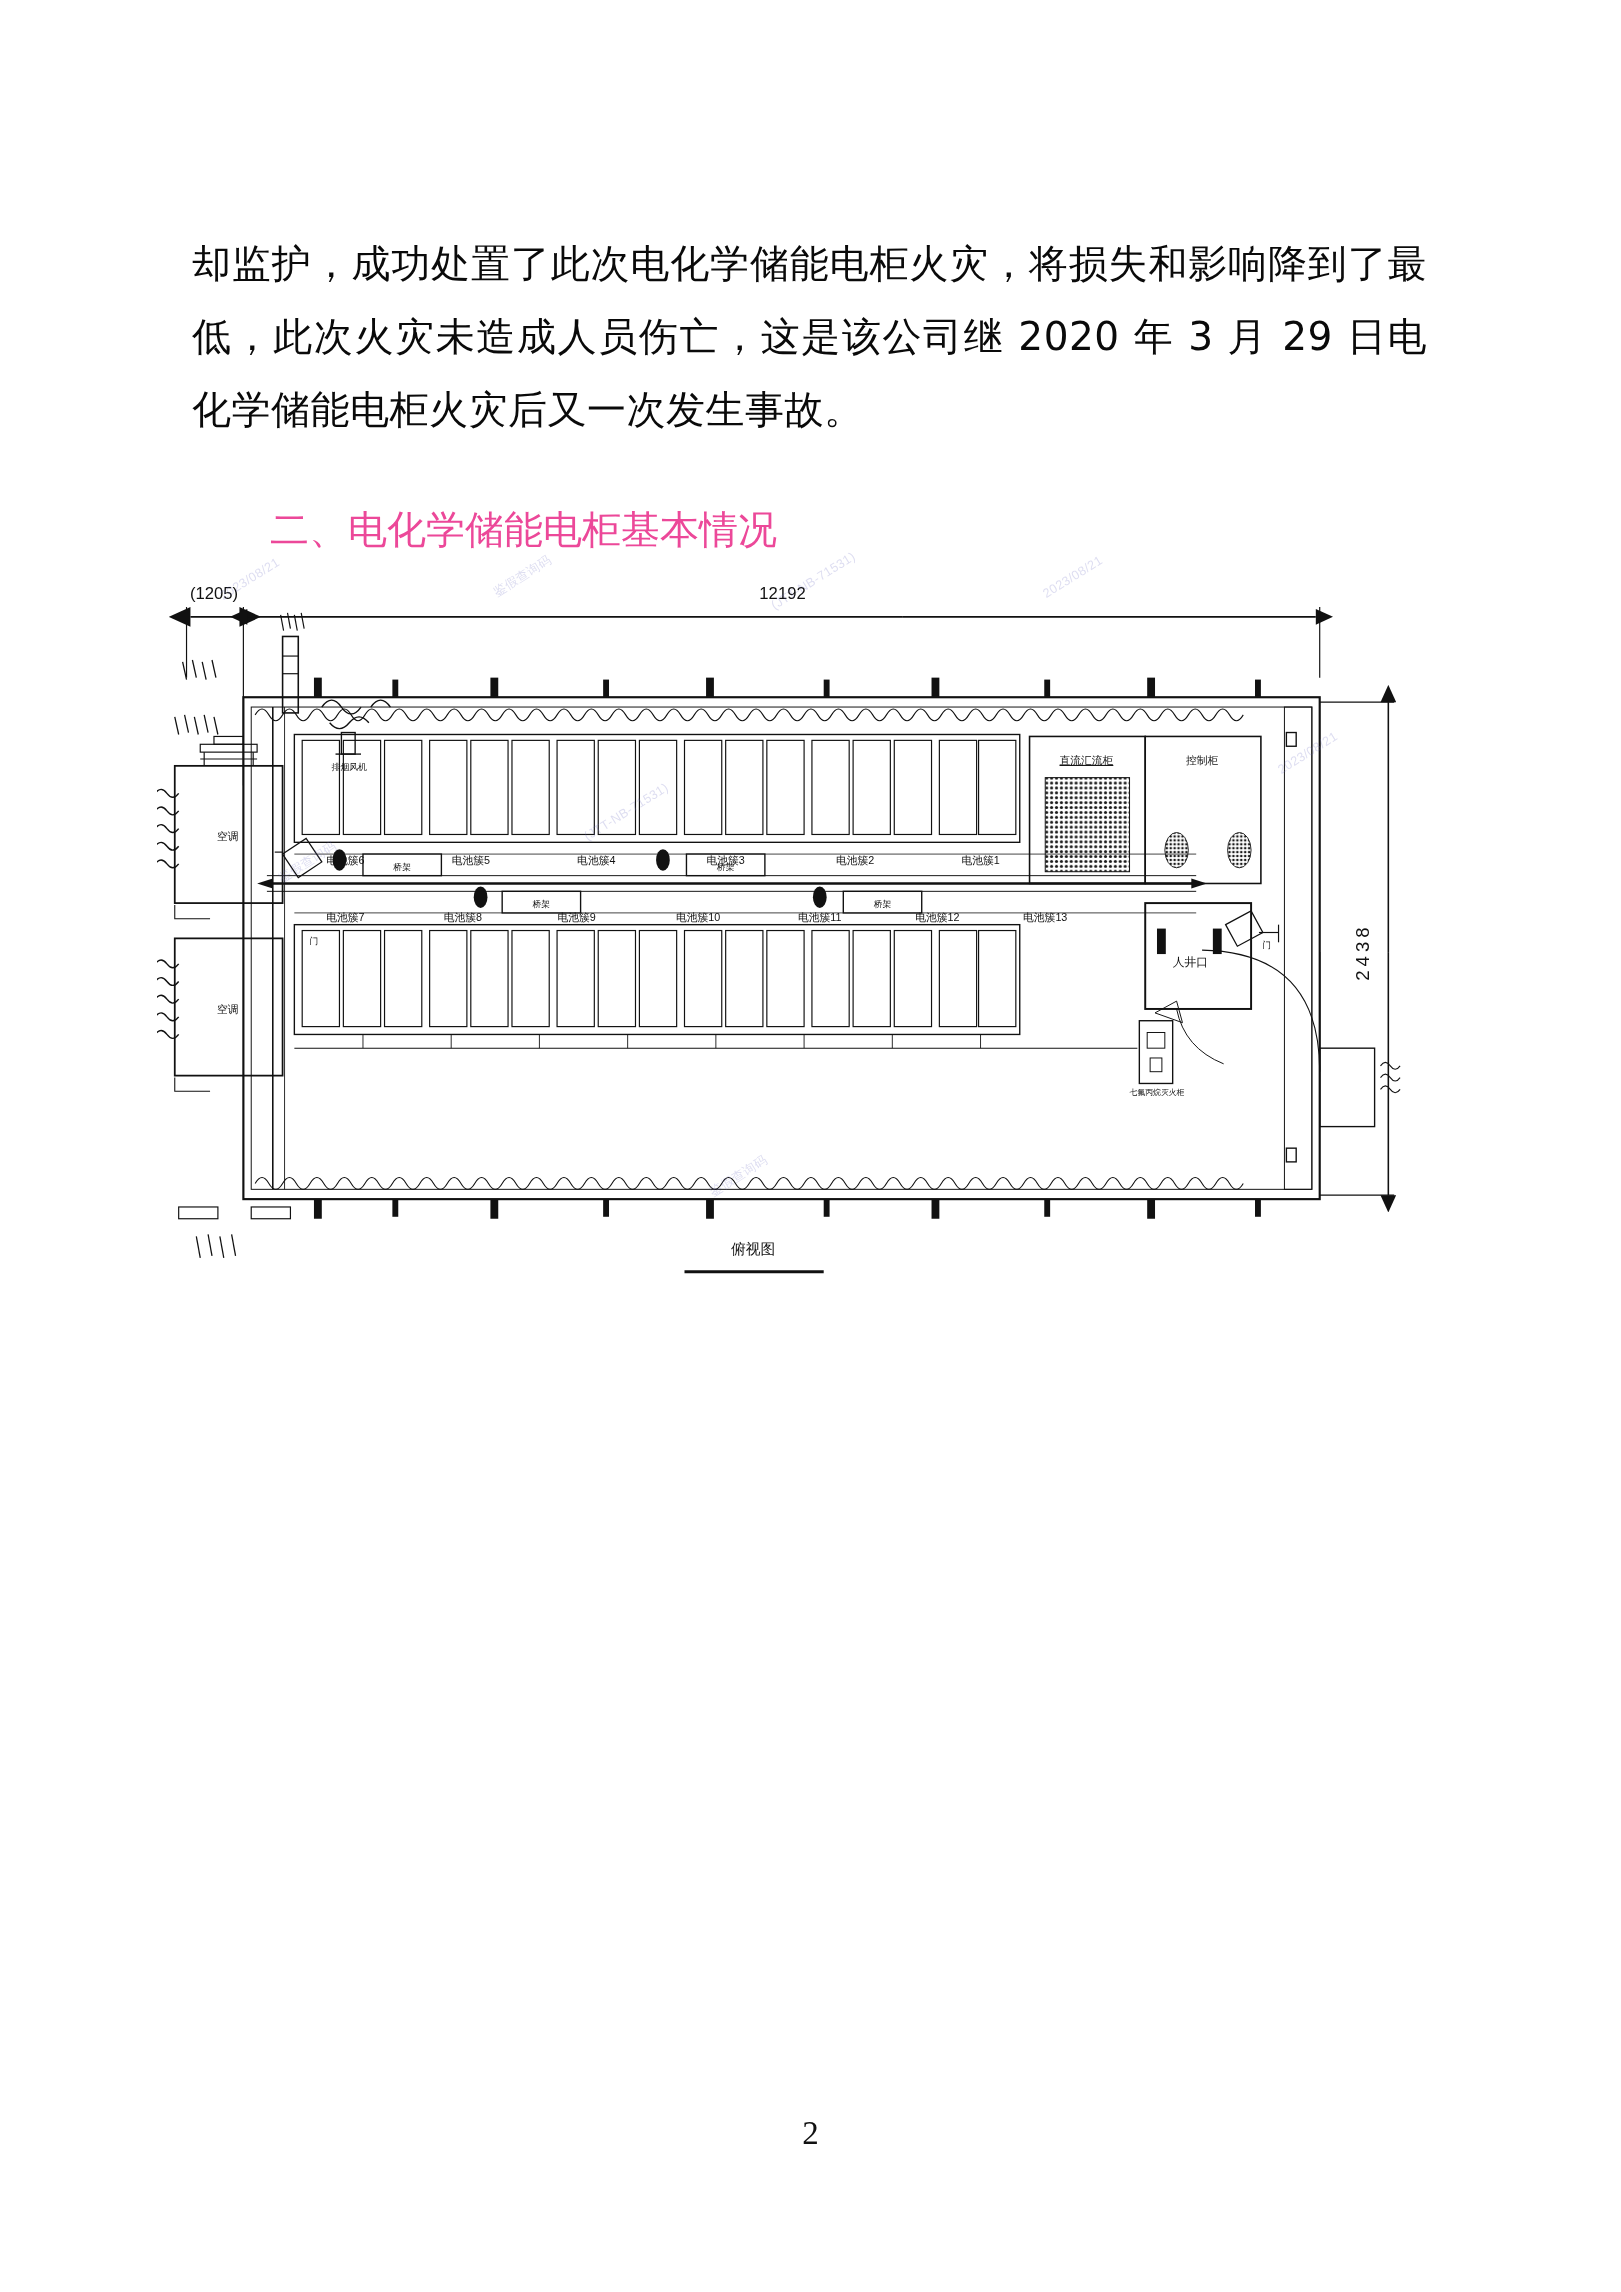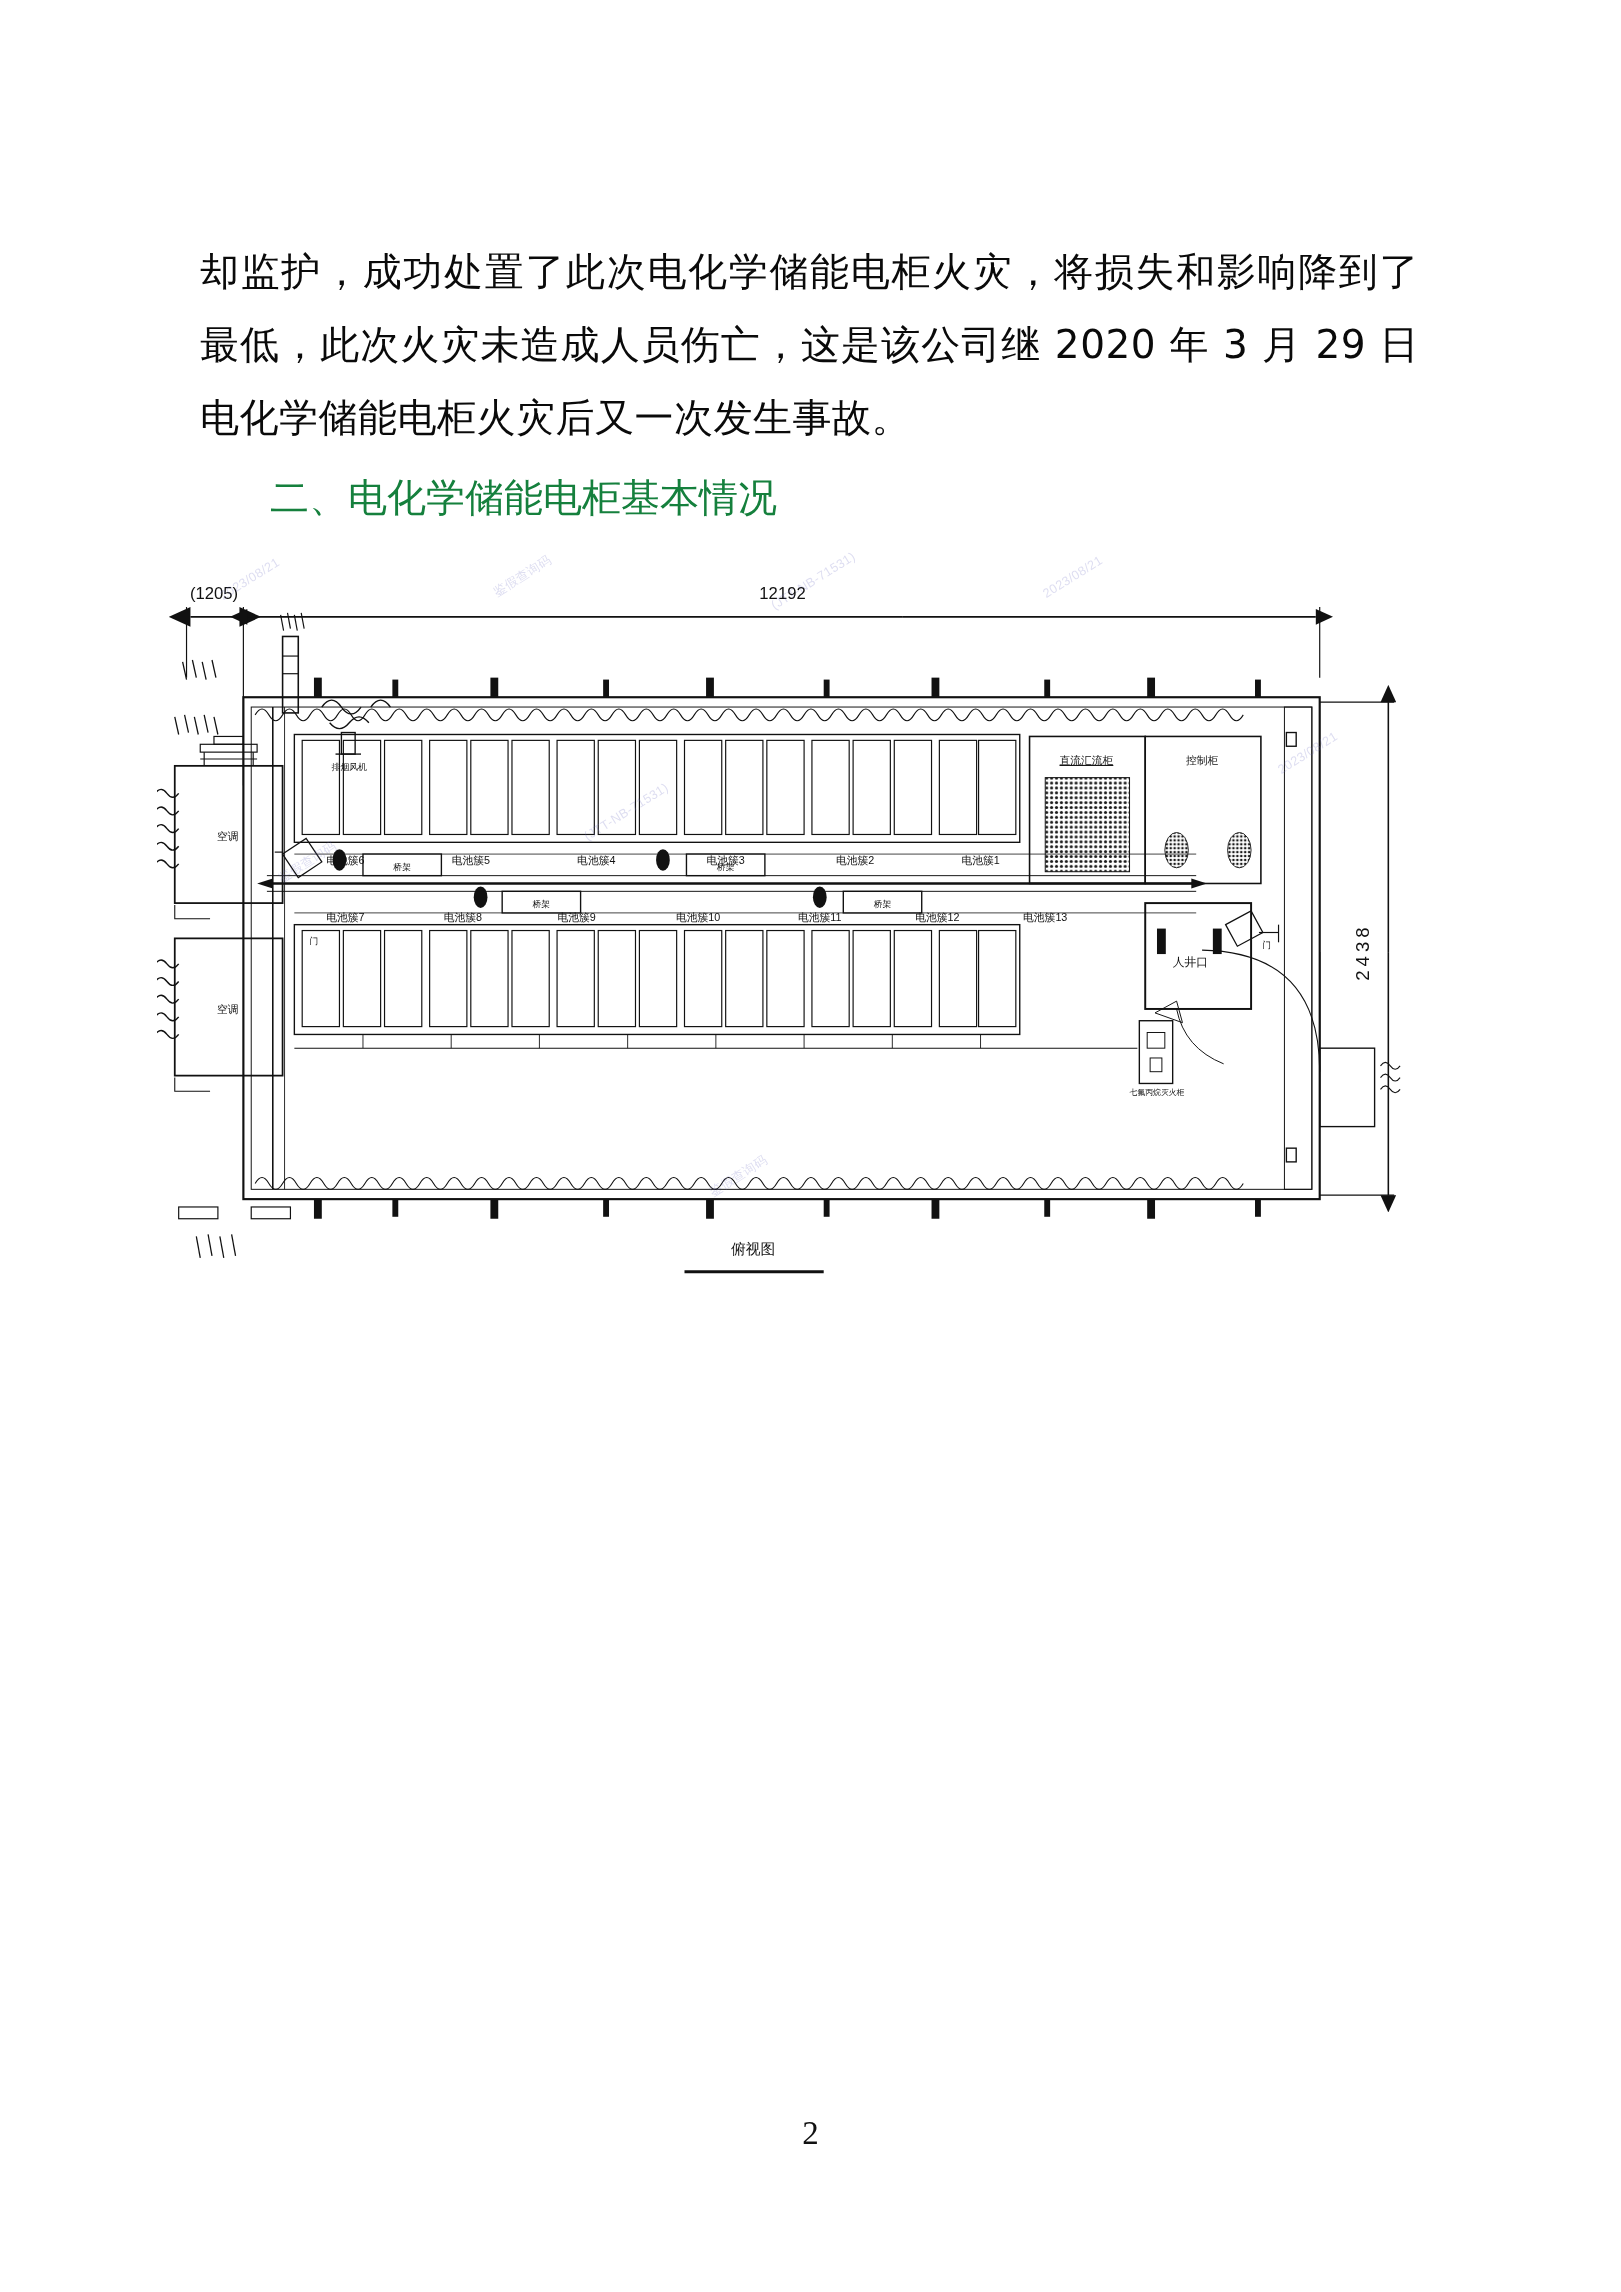--- a/index.html
+++ b/index.html
@@ -29,34 +29,34 @@
     font-size: 39px;
     line-height: 73px;
     color: #0a0a0a;
     letter-spacing: 0.5px;
     text-align: justify;
     text-justify: inter-character;
   }
   .para-top { top: 227px; }
   .para-bottom { top: 1394px; }
   .para p {
-    margin: 8px;
+    margin: 0;
     white-space: pre-wrap;
     word-break: break-all;
   }
   .indent { text-indent: 78px; }
 
   .heading {
     position: absolute;
     left: 192px;
-    top: 468px;
+    top: 500px;
     font-family: "DejaVu Sans", "Liberation Sans", sans-serif;
     font-size: 39px;
     line-height: 59px;
-    color: #15803d;
+    color: #ec4899;
     text-indent: 78px;
     width: 1235px;
     font-weight: 500;
   }
 
   .pagenum {
     position: absolute;
     left: 0;
     right: 0;
     top: 2115px;

